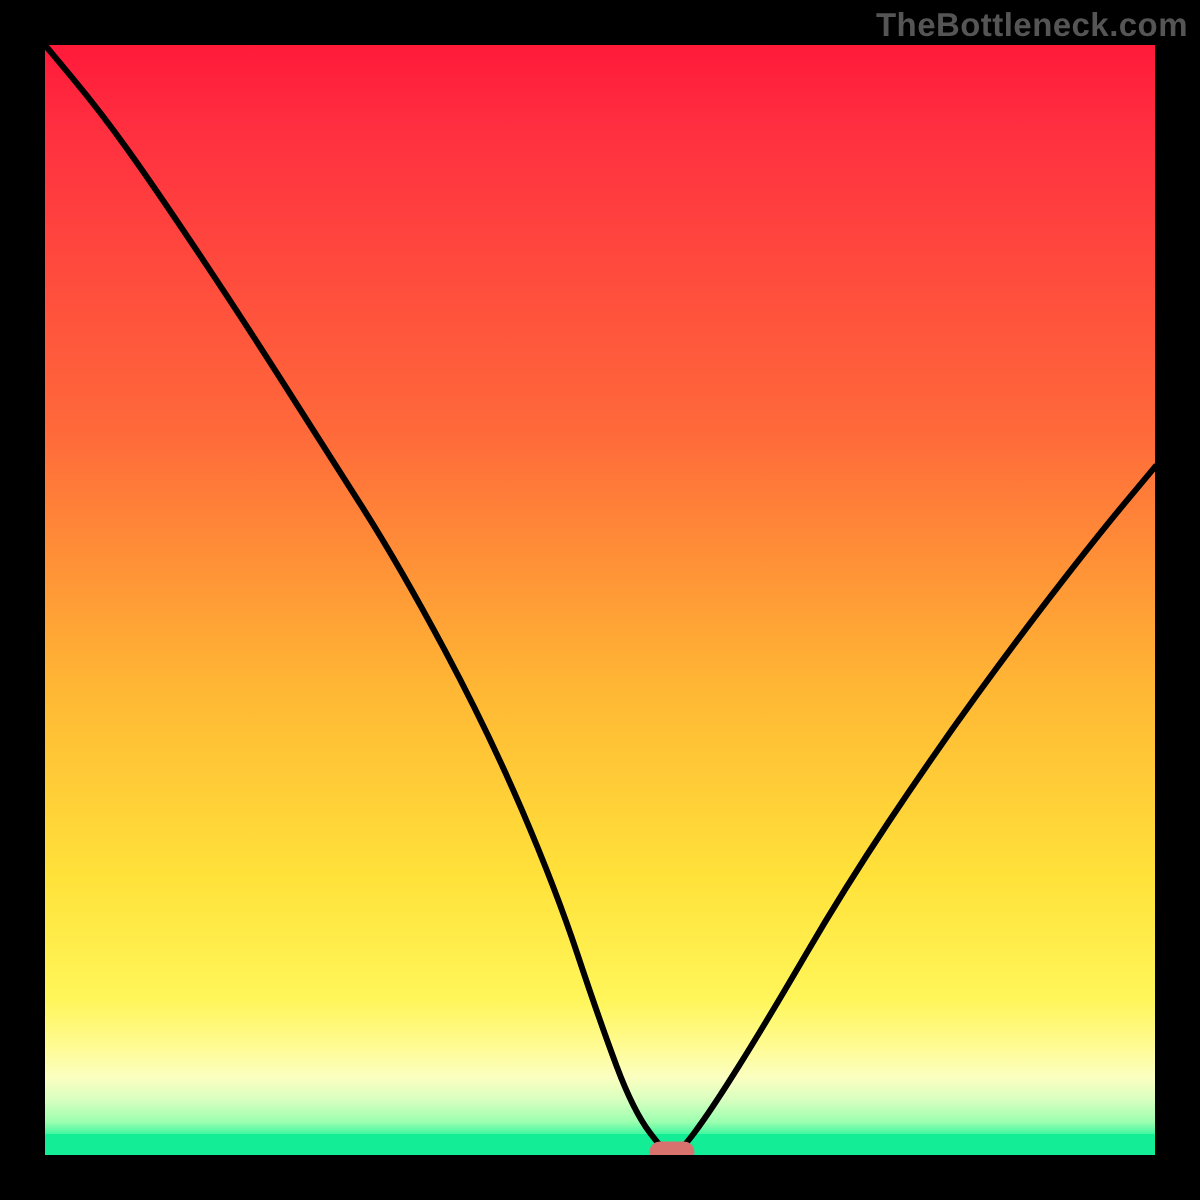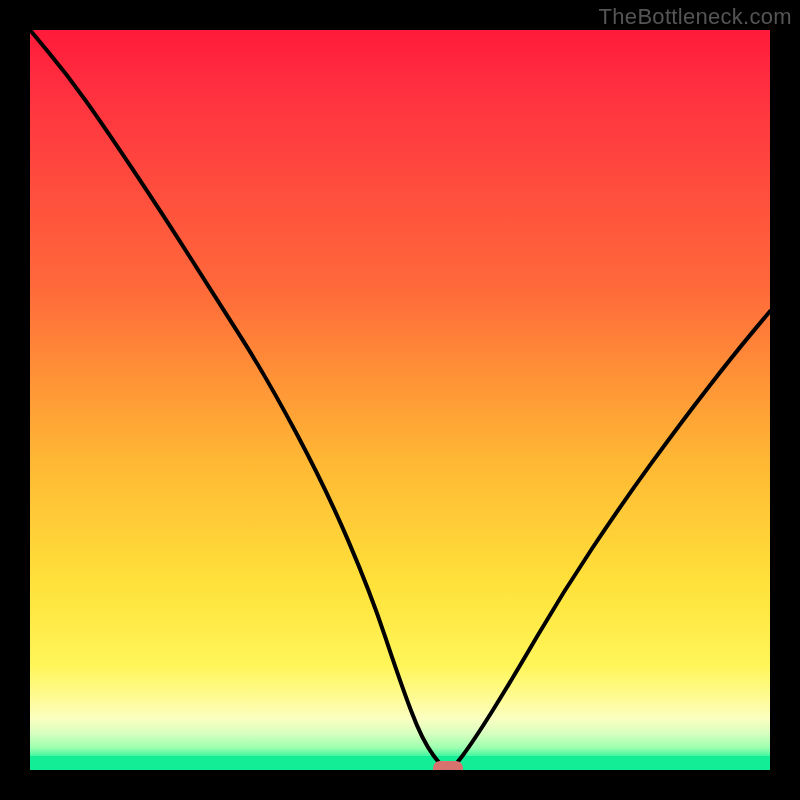--- a/index.html
+++ b/index.html
@@ -15,21 +15,21 @@
     width: 800px;
     height: 800px;
     background: #000;
   }
   .watermark {
     position: absolute;
     top: 4px;
     right: 8px;
     color: #555;
     font-size: 22px;
-    font-weight: 400;
+    font-weight: 700;
     letter-spacing: 0.3px;
     z-index: 10;
   }
   .plot {
     position: absolute;
     left: 30px;
     top: 30px;
     width: 740px;
     height: 740px;
     overflow: hidden;

